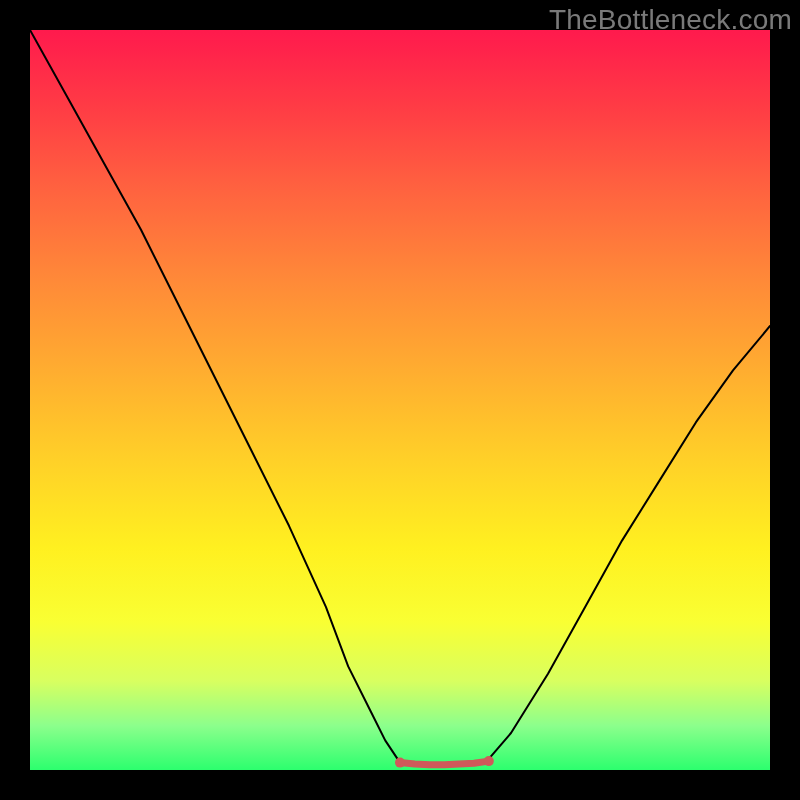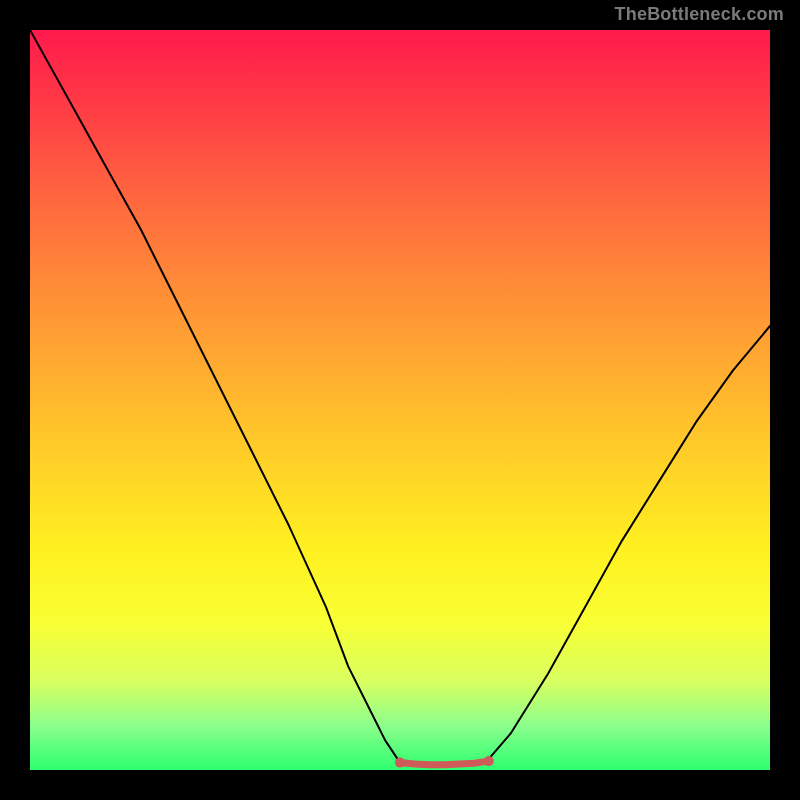--- a/index.html
+++ b/index.html
@@ -13,24 +13,24 @@
   }
   .frame {
     position: relative;
     width: 800px;
     height: 800px;
     background: #000;
   }
   .watermark {
     position: absolute;
     top: 4px;
-    right: 16px;
+    right: 8px;
     color: #7a7a7a;
-    font-size: 18px;
-    font-weight: 700;
+    font-size: 28px;
+    font-weight: 400;
     letter-spacing: 0.2px;
     z-index: 10;
   }
   .plot-area {
     position: absolute;
     left: 30px;
     top: 30px;
     width: 740px;
     height: 740px;
     overflow: hidden;

